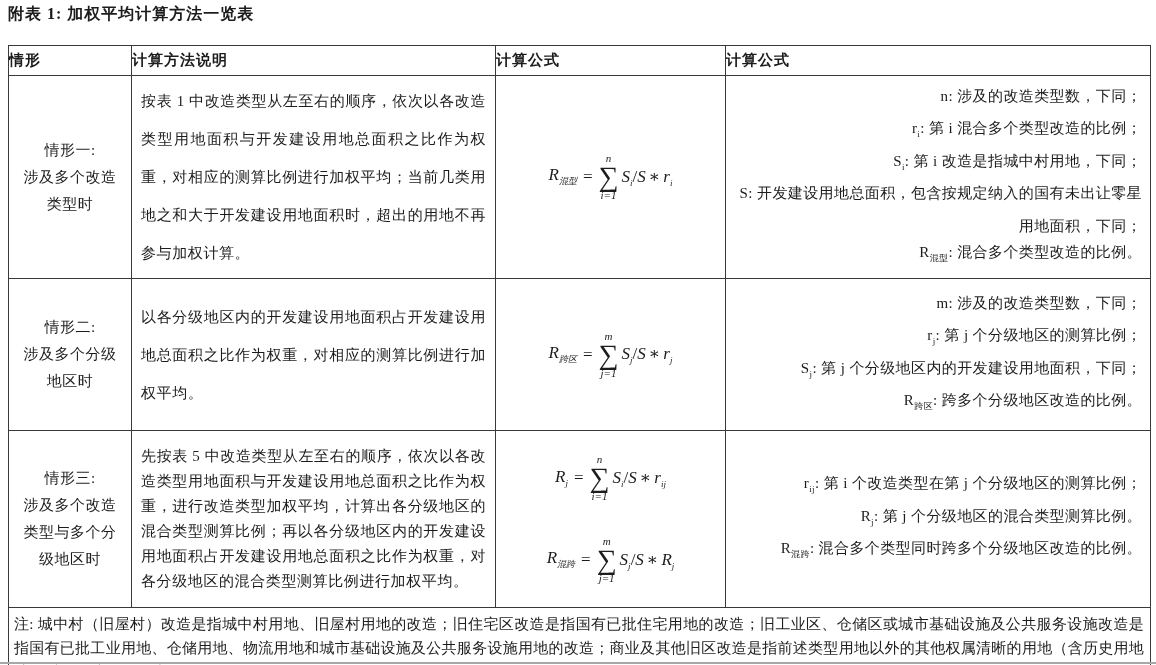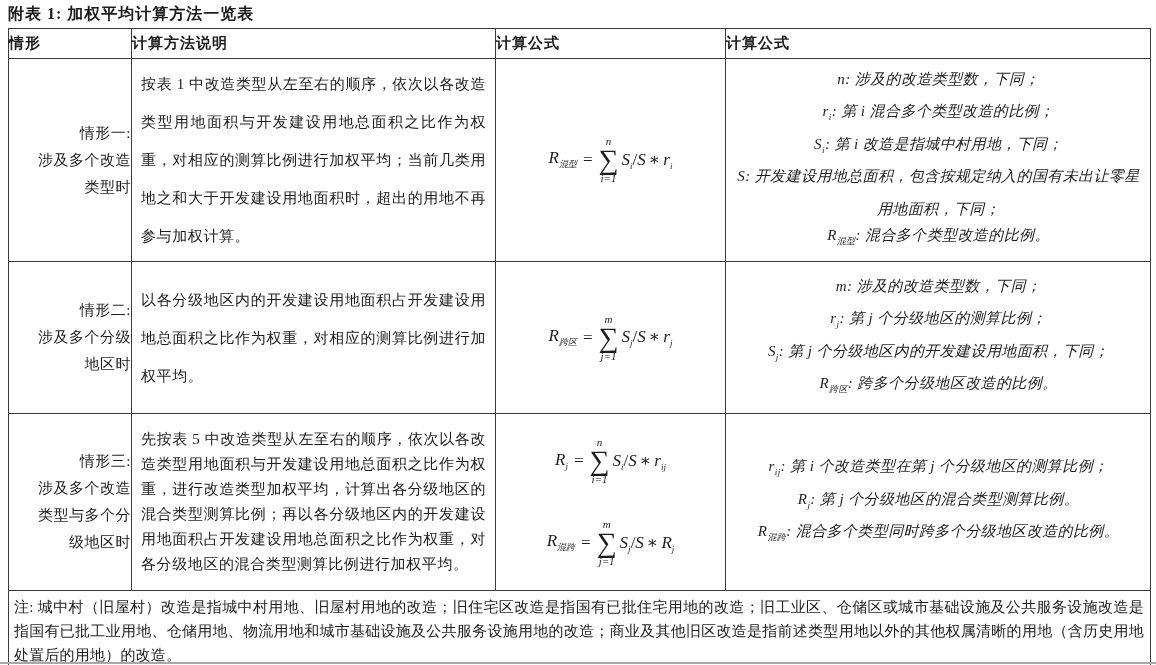--- a/index.html
+++ b/index.html
@@ -9,57 +9,56 @@
     font-family: "Liberation Serif", "DejaVu Serif", serif;
     color: #1c1c1c;
     overflow: hidden;
     position: relative;
   }
   .page { padding: 4px 6px 0 8px; }
   .doc-title {
     font-weight: bold;
     font-size: 16px;
     letter-spacing: 1px;
-    margin-bottom: 3px;
+    margin-bottom: 20px;
   }
   table.main {
     border-collapse: collapse;
     table-layout: fixed;
     width: 1142px;
   }
   th, td { border: 1px solid #3a3a3a; vertical-align: middle; }
   th {
     font-size: 15px;
     font-weight: bold;
     text-align: left;
     height: 30px;
     letter-spacing: 1px;
   }
   td.case-cell {
-    text-align: right;
+    text-align: center;
     font-size: 15px;
     line-height: 27px;
     letter-spacing: 0.5px;
   }
   td.method-cell {
     font-size: 15px;
     line-height: 38px;
     padding: 6px 9px;
     text-align: justify;
     text-justify: inter-character;
     letter-spacing: 0.6px;
   }
   td.formula-cell { text-align: center; padding: 4px 2px; }
   td.params-cell {
     font-size: 15px;
     line-height: 26.5px;
     padding: 5px 8px 5px 9px;
     letter-spacing: 0.4px;
-    text-align: center;
-    font-style: italic;
+    text-align: right;
   }
   td.note-cell {
     vertical-align: top;
     font-size: 15px;
     line-height: 24px;
     padding: 4px 6px 0 5px;
     height: 97px;
     text-align: justify;
     text-justify: inter-character;
     letter-spacing: 0.2px;

